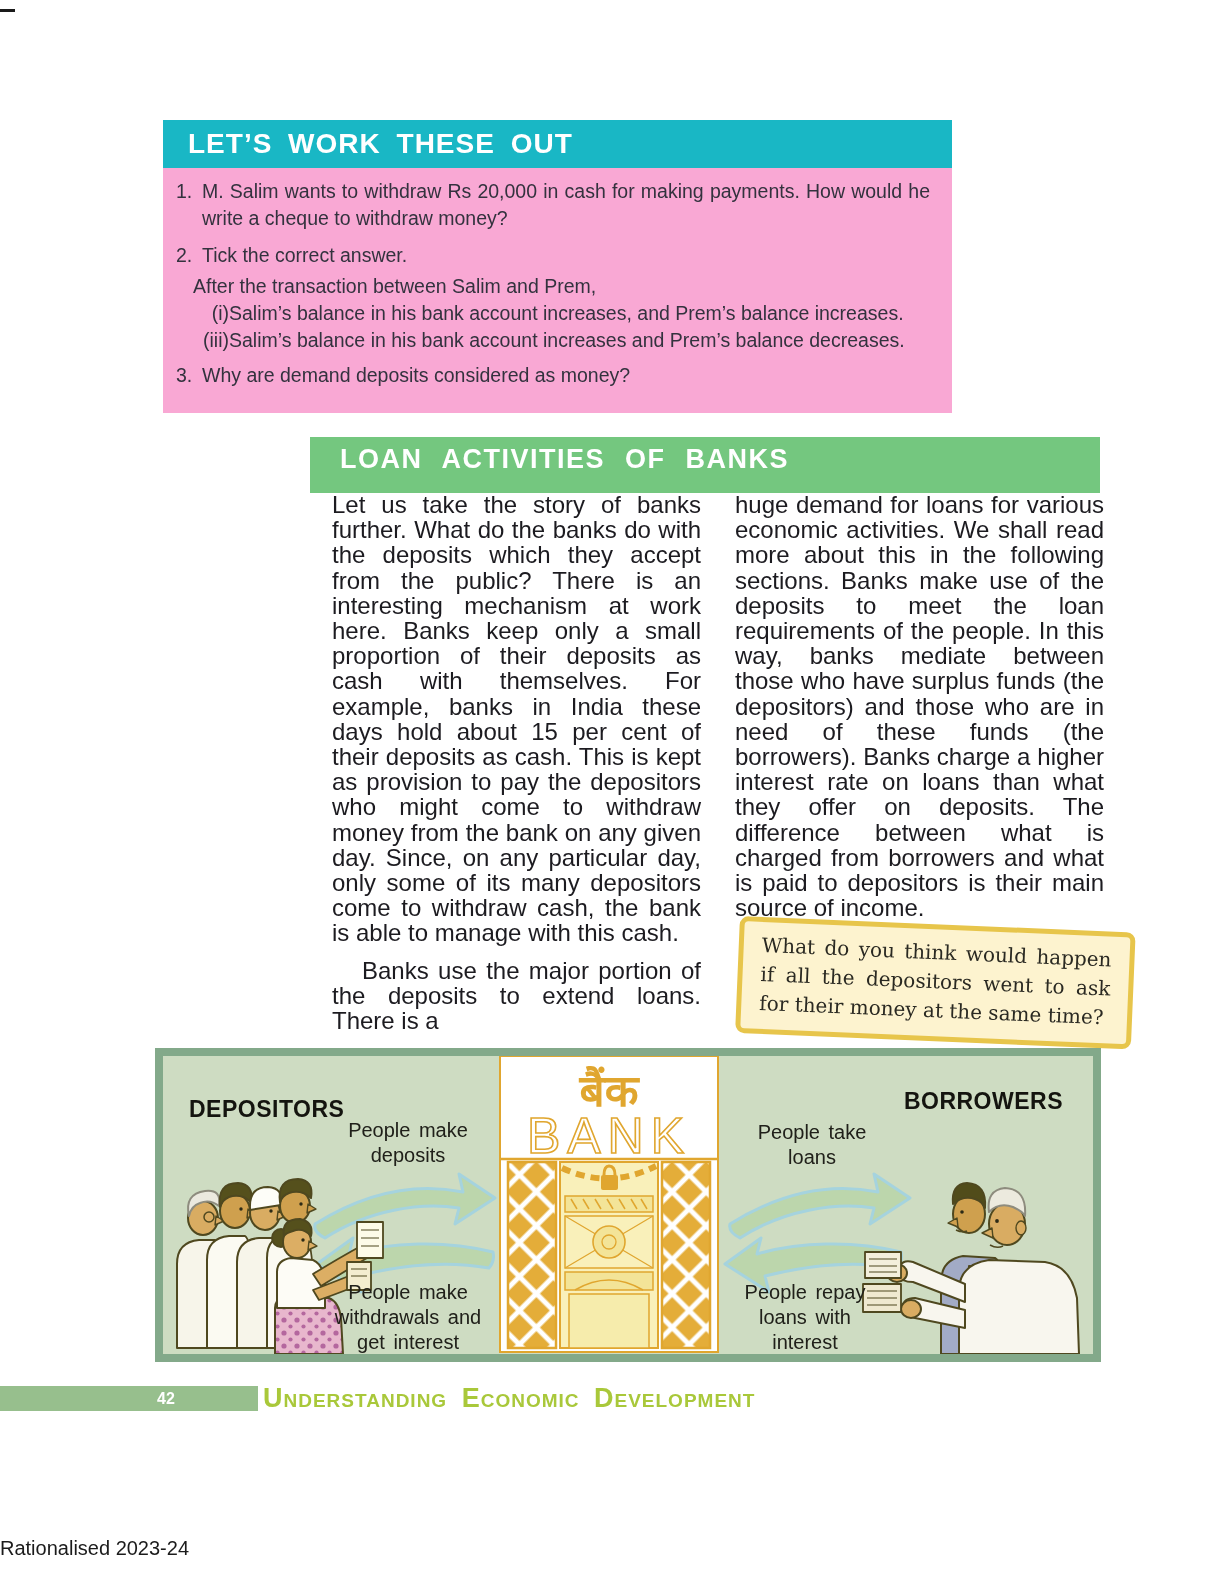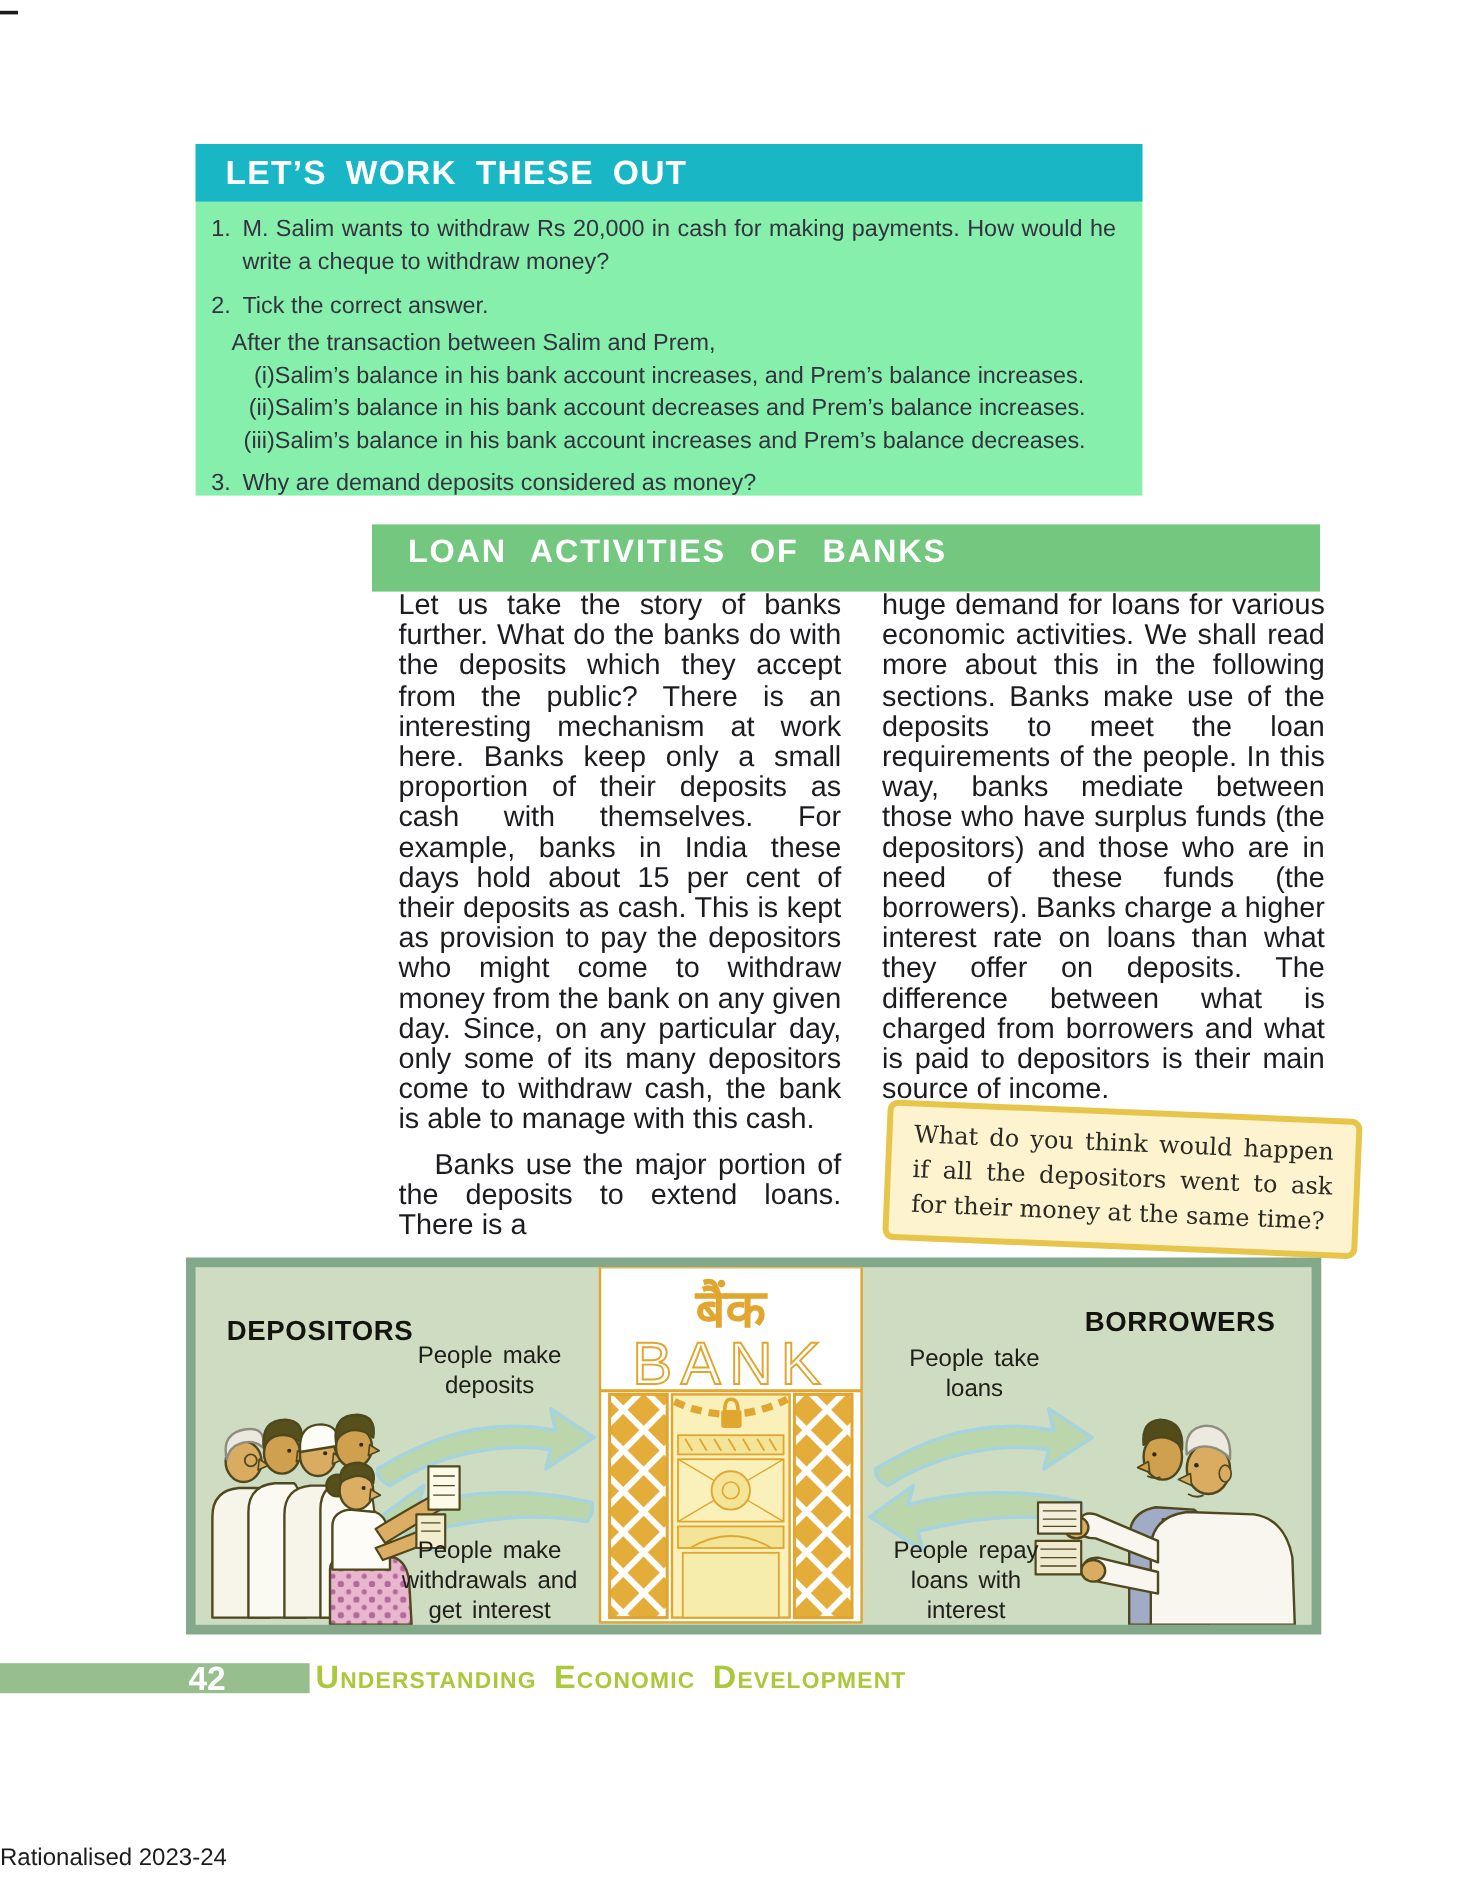--- a/index.html
+++ b/index.html
@@ -4,21 +4,21 @@
 <style>
   html,body{margin:0;padding:0;background:#ffffff;}
   #page{position:relative;width:1216px;height:1579px;background:#ffffff;overflow:hidden;
         font-family:"Liberation Sans",sans-serif;}
   .abs{position:absolute;}
 
   
   #crop-mark{left:0;top:9px;width:15px;height:3px;background:#1a1a1a;}
 
   
-  #lets-work{left:163px;top:120px;width:789px;height:293px;background:#86efac;}
+  #lets-work{left:163px;top:120px;width:789px;height:293px;background:#f9a8d4;}
   #lets-work-header{height:48px;background:#19b7c5;color:#ffffff;font-weight:bold;
       font-size:28px;line-height:48px;padding-left:25px;letter-spacing:1px;word-spacing:7px;}
   #lets-work-body{padding:10px 22px 0 13px;color:#33323e;font-size:19.5px;line-height:27px;}
   .q-item{display:flex;margin-bottom:10px;}
   .q-num{width:26px;flex:none;}
   .q-text{flex:1;text-align:justify;}
   .q-sub{margin-left:17px;}
   .opt-row{display:flex;margin-left:17px;}
   .opt-label{width:36px;flex:none;text-align:right;}
   .opt-text{}
@@ -51,21 +51,21 @@
   #borrowers-label{right:30px;top:32px;}
   .dia-caption{position:absolute;font-size:20px;line-height:25px;color:#20201a;
       text-align:center;white-space:pre-line;word-spacing:3px;}
   #caption-deposits{left:145px;top:62px;width:200px;}
   #caption-withdrawals{left:135px;top:224px;width:220px;}
   #caption-loans{left:549px;top:64px;width:200px;}
   #caption-repay{left:542px;top:224px;width:200px;}
 
   
   #footer-bar{left:0;top:1386px;width:258px;height:25px;background:#97bf8d;}
-  #page-number{left:157px;top:1386px;font-weight:bold;font-size:28px;line-height:25px;color:#ffffff;}
+  #page-number{left:157px;top:1386px;font-weight:bold;font-size:16px;line-height:25px;color:#ffffff;}
   #footer-title{left:263px;top:1384px;font-weight:bold;font-size:27px;line-height:28px;
       color:#a9c83a;font-variant:small-caps;letter-spacing:1px;word-spacing:6px;}
   #watermark{left:0;top:1537px;width:1216px;text-align:left;font-size:20px;color:#1b1b1b;}
 </style>
 </head>
 <body>
 
 <div id="page">
 
   <div class="abs" id="crop-mark"></div>
@@ -78,24 +78,20 @@
         <span class="q-text">M. Salim wants to withdraw Rs 20,000 in cash for making payments. How would he write a cheque to withdraw money?</span>
       </div>
       <div class="q-item" style="margin-bottom:4px;">
         <span class="q-num">2.</span>
         <span class="q-text">Tick the correct answer.</span>
       </div>
       <div class="q-sub">After the transaction between Salim and Prem,</div>
       <div class="opt-row">
         <span class="opt-label">(i)</span>
         <span class="opt-text">Salim’s balance in his bank account increases, and Prem’s balance increases.</span>
-      </div>
-      <div class="opt-row">
-        <span class="opt-label">(ii)</span>
-        <span class="opt-text">Salim’s balance in his bank account decreases and Prem’s balance increases.</span>
       </div>
       <div class="opt-row" style="margin-bottom:8px;">
         <span class="opt-label">(iii)</span>
         <span class="opt-text">Salim’s balance in his bank account increases and Prem’s balance decreases.</span>
       </div>
       <div class="q-item">
         <span class="q-num">3.</span>
         <span class="q-text">Why are demand deposits considered as money?</span>
       </div>
     </div>

